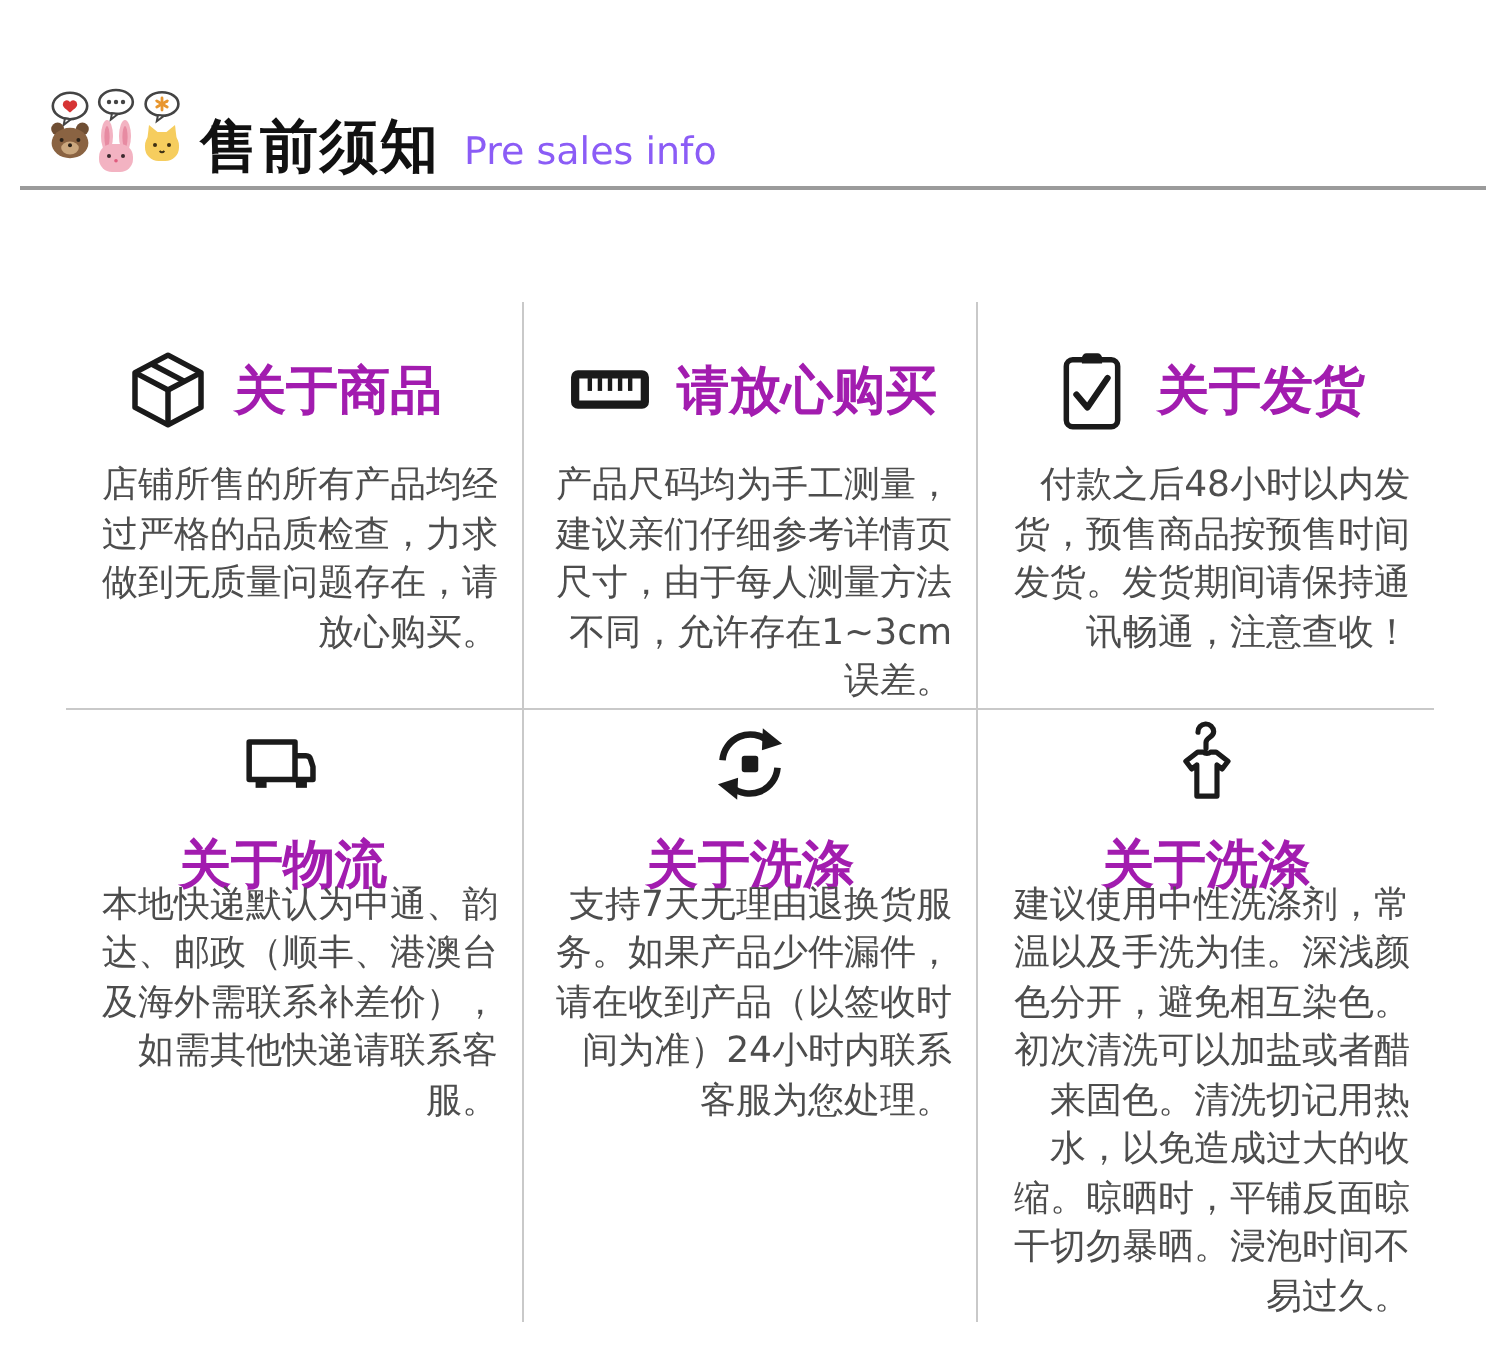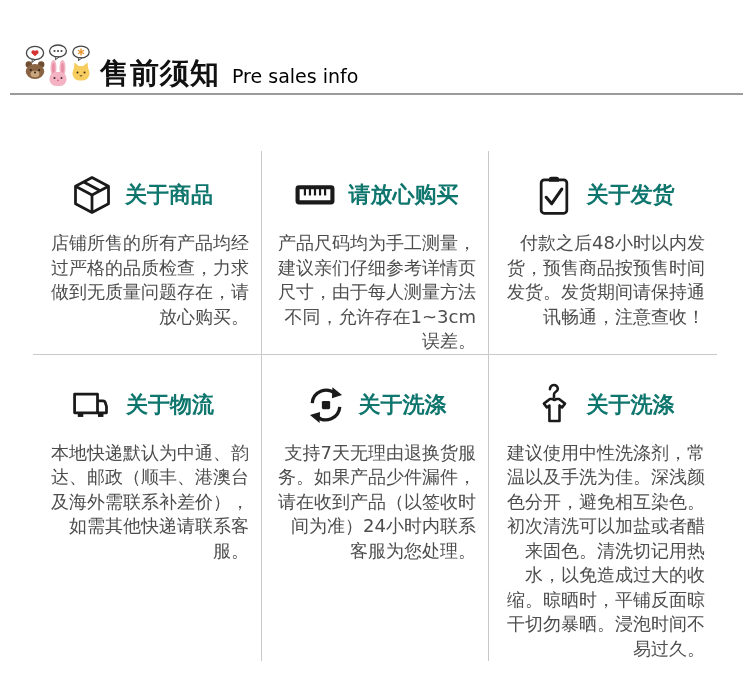--- a/index.html
+++ b/index.html
@@ -23,21 +23,21 @@
   .page-title {
     font-size: 29px;
     font-weight: 700;
     color: #111111;
     margin-left: 6px;
     line-height: 1.1;
     letter-spacing: 1px;
   }
   .page-subtitle {
     font-size: 19px;
-    color: #000000;
+    color: #8b5cf6;
     margin-left: 12px;
     padding-bottom: 3px;
   }
   .rule {
     border-top: 2px solid #9b9b9b;
     margin: 3px 7px 0 10px;
   }
 
   
   .intro {
@@ -61,25 +61,25 @@
   .cell.row2 { min-height: 253px; }
 
   .cell-head {
     display: flex;
     align-items: center;
     justify-content: center;
     gap: 11px;
     margin-top: 21px;
     height: 46px;
   }
-  .cell.row2 .cell-head { margin-top: 27px; }
+  .cell.row2 .cell-head { margin-top: 27px; flex-direction: column; }
   .cell-title {
-    font-size: 22px;
+    font-size: 26px;
     font-weight: 700;
-    color: #0f766e;
+    color: #a21caf;
     white-space: nowrap;
   }
   .cell-body {
     margin-top: 13px;
     font-size: 18px;
     line-height: 24.5px;
     color: #4d4d4d;
     text-align: right;
   }
   .card-icon { flex: 0 0 auto; }

